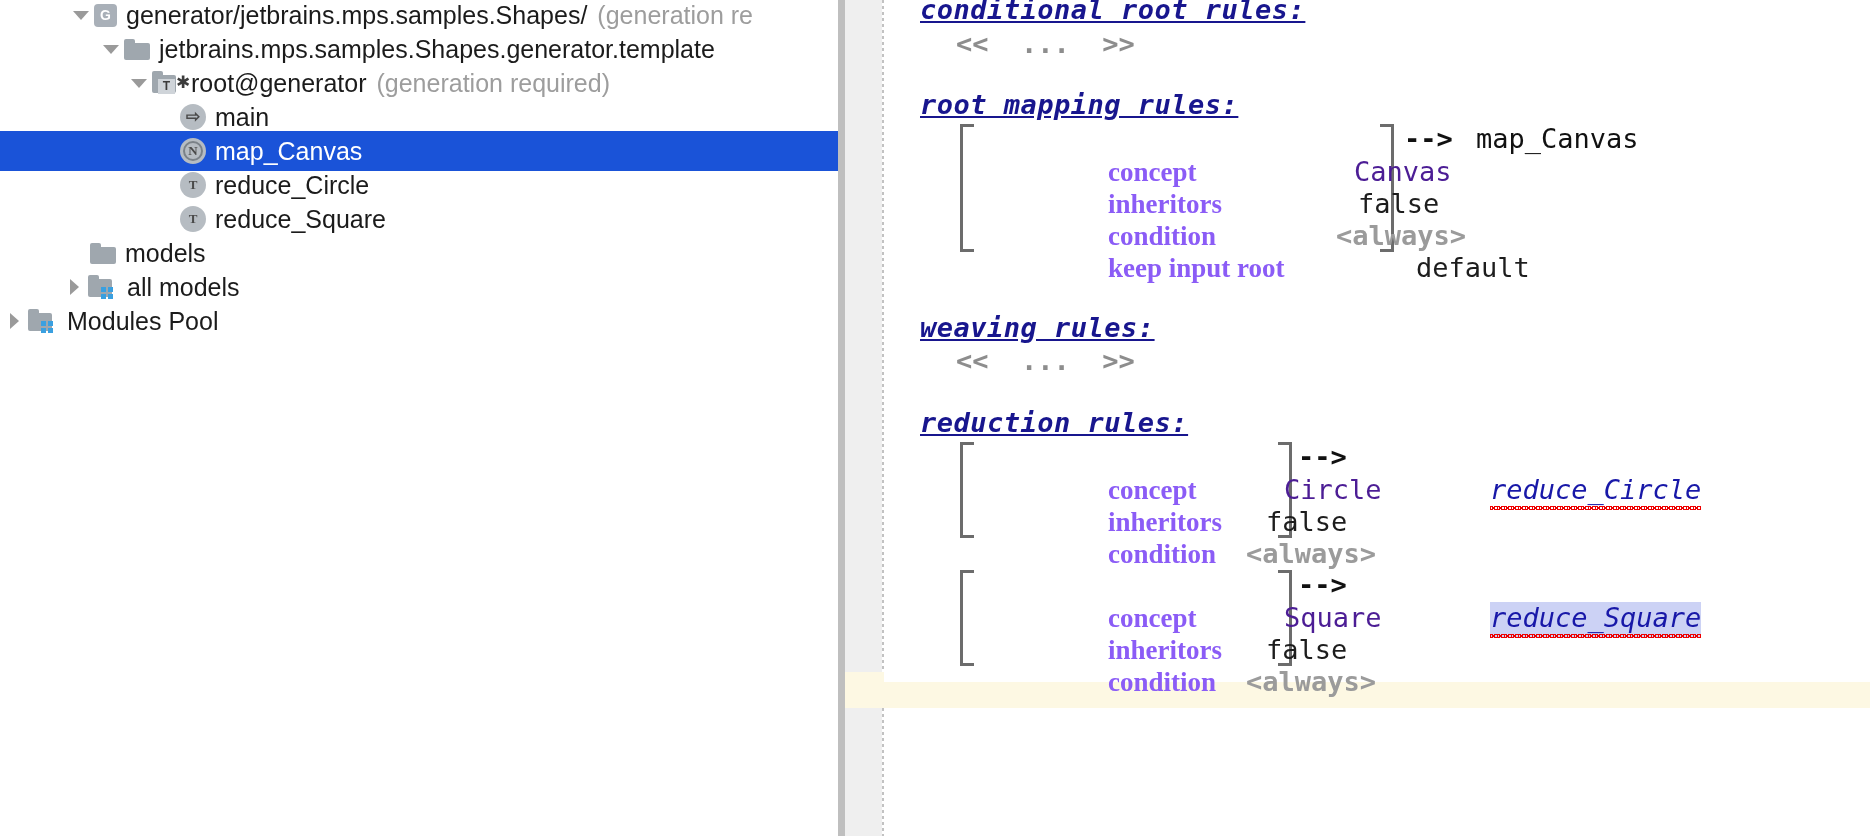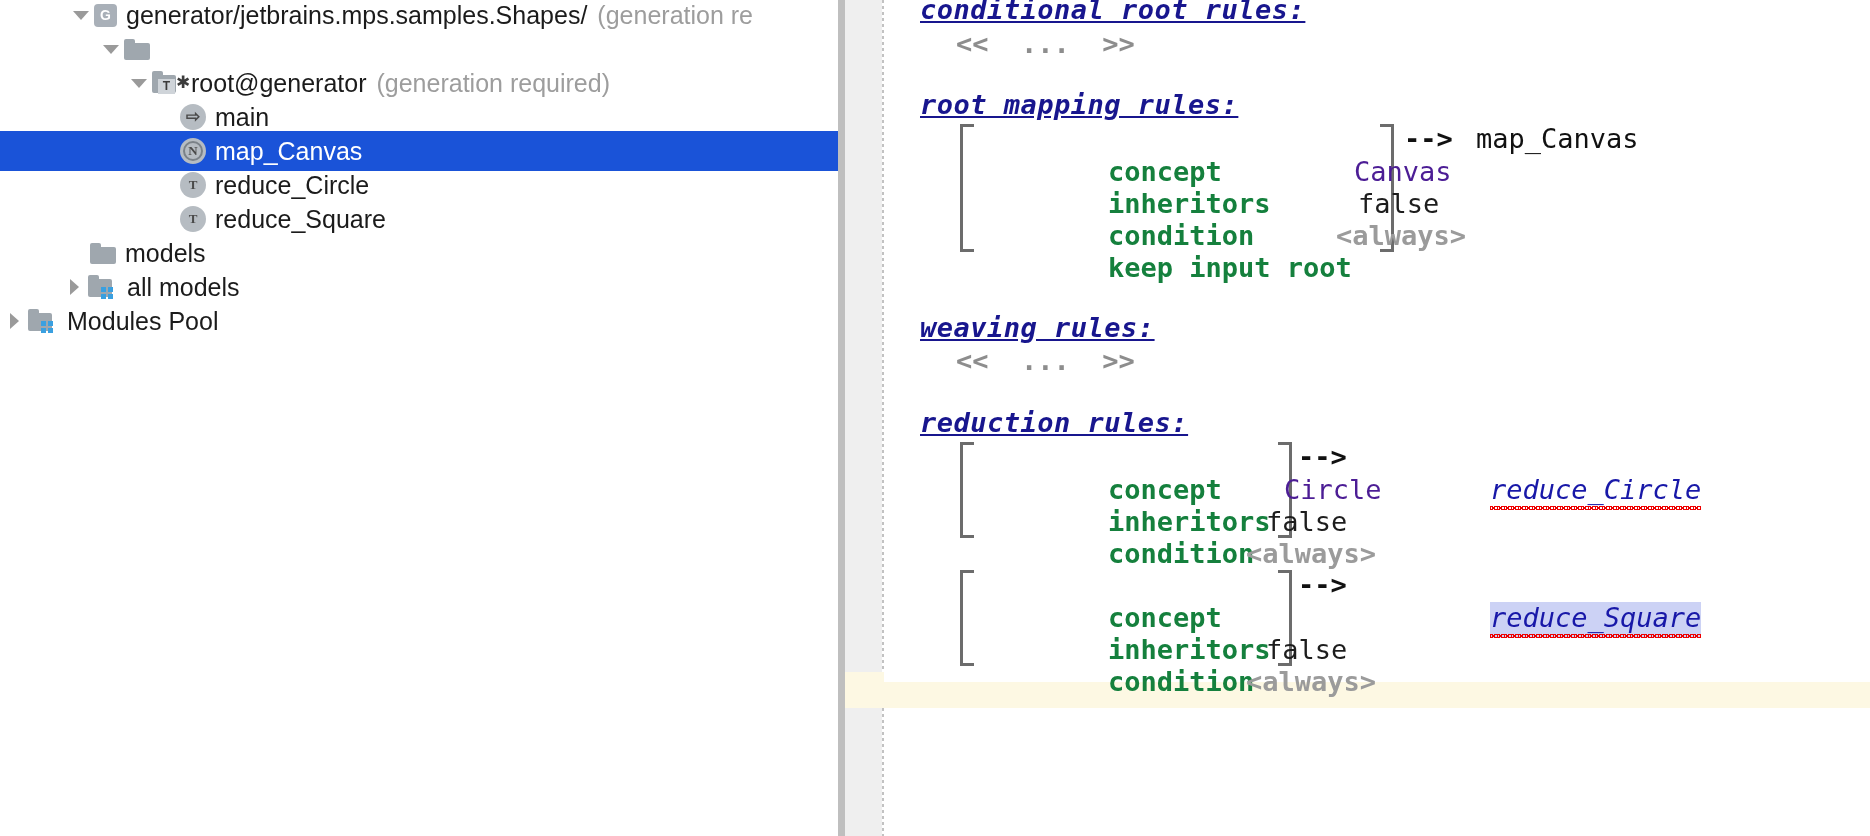--- a/index.html
+++ b/index.html
@@ -82,21 +82,21 @@
   #gutter-dots{position:absolute;left:37px;top:0;width:2px;height:836px;
     background:repeating-linear-gradient(to bottom,#c2c2c2 0 3px,transparent 3px 6px);}
   #code{position:absolute;left:39px;top:0;right:0;height:682px;background:#ffffff;
     font-family:"DejaVu Sans Mono","Liberation Mono",monospace;}
 
   .caret-line{position:absolute;left:0;right:0;background:#fdf8e3;}
 
   .ln{position:absolute;white-space:pre;font-size:27px;line-height:33px;color:#1d1d1d;}
   .sec{color:#18168e;font-weight:700;font-style:italic;text-decoration:underline;letter-spacing:.5px;}
   .ellip{color:#8d8d8d;font-weight:700;}
-  .kw{font-weight:700;color:#15803d;}
+  .kw{font-weight:700;color:#8b5cf6;font-family:Liberation Serif, serif;}
   .concept{color:#4c1d95;}
   .val{color:#1d1d1d;}
   .always{color:#9b9b9b;font-weight:700;}
   .plain{color:#111111;}
   .ref{color:#1818a8;font-style:italic;}
   .arrow{font-weight:700;color:#111111;}
   .sel{background:#ccd2f5;}
   .squig{
     background-image:repeating-linear-gradient(135deg,#e00 0 1.6px,transparent 1.6px 3.2px),
                      repeating-linear-gradient(45deg,#e00 0 1.6px,transparent 1.6px 3.2px);
@@ -124,20 +124,21 @@
       <span class="dim" style="margin-left:10px;">(generation re</span>
     </div>
 
     <div class="tree-row" style="top: 29px; position: absolute; left: 0px; right: 0px;">
       <div style="width:98px;flex:0 0 98px;"></div>
       <div class="tw down"></div>
       <div class="ico ico-folder">
           <span class="ft"></span>
           <span class="fb"></span>
         </div>
+      <span>jetbrains.mps.samples.Shapes.generator.template</span>
     </div>
 
     <div class="tree-row" style="top: 63px; position: absolute; left: 0px; right: 0px;">
       <div style="width:126px;flex:0 0 126px;"></div>
       <div class="tw down"></div>
       <div class="ico ico-tmodel">
         <span class="ft"></span>
           <span class="fb"></span>
         <span class="tl">T</span>
         <span class="star">✱</span>
@@ -252,20 +253,23 @@
       <div class="ln" style="left:94px;top:186px;">
         <span class="kw">condition</span>
       </div>
       <div class="ln" style="left:322px;top:186px;">
         <span class="always">&lt;always&gt;</span>
       </div>
 
       <div class="ln" style="left:94px;top:218px;">
         <span class="kw">keep input root</span>
       </div>
+      <div class="ln" style="left:402px;top:218px;">
+        <span class="val">default</span>
+      </div>
 
       <div class="ln arrow" style="left:520px;top:122px;">--&gt;</div>
       <div class="ln plain" style="left:592px;top:122px;">map_Canvas</div>
 
       <div class="ln sec" style="left:36px;top:311px;">weaving rules:</div>
       <div class="ln ellip" style="left:72px;top:344px;">&lt;&lt;  ...  &gt;&gt;</div>
 
       <div class="ln sec" style="left:36px;top:406px;">reduction rules:</div>
 
       <div class="brk l" style="left:76px;top:442px;height:96px;"></div>
@@ -296,20 +300,23 @@
       <div class="ln" style="left:476px;top:440px;">
         <span class="ref squig">reduce_Circle</span>
       </div>
 
       <div class="brk l" style="left:76px;top:570px;height:96px;"></div>
       <div class="brk r" style="left:394px;top:570px;height:96px;"></div>
 
       <div class="ln" style="left:94px;top:568px;">
         <span class="kw">concept</span>
       </div>
+      <div class="ln" style="left:270px;top:568px;">
+        <span class="concept">Square</span>
+      </div>
 
       <div class="ln" style="left:94px;top:600px;">
         <span class="kw">inheritors</span>
       </div>
       <div class="ln" style="left:252px;top:600px;">
         <span class="val">false</span>
       </div>
 
       <div class="ln" style="left:94px;top:632px;">
         <span class="kw">condition</span>

